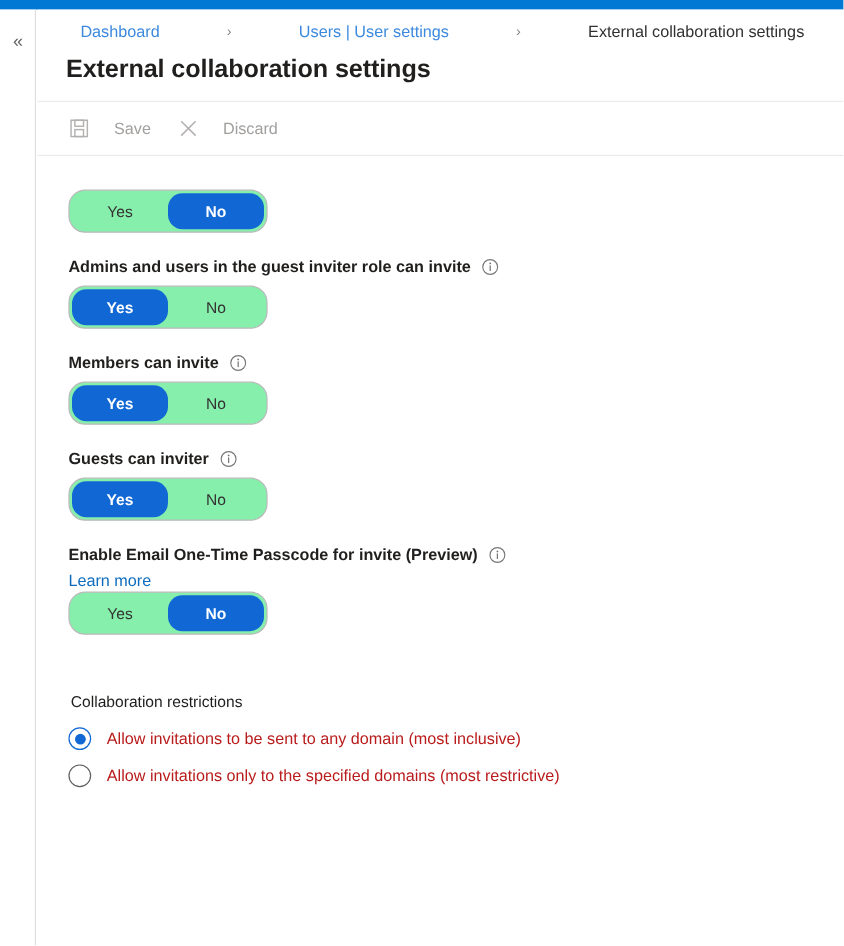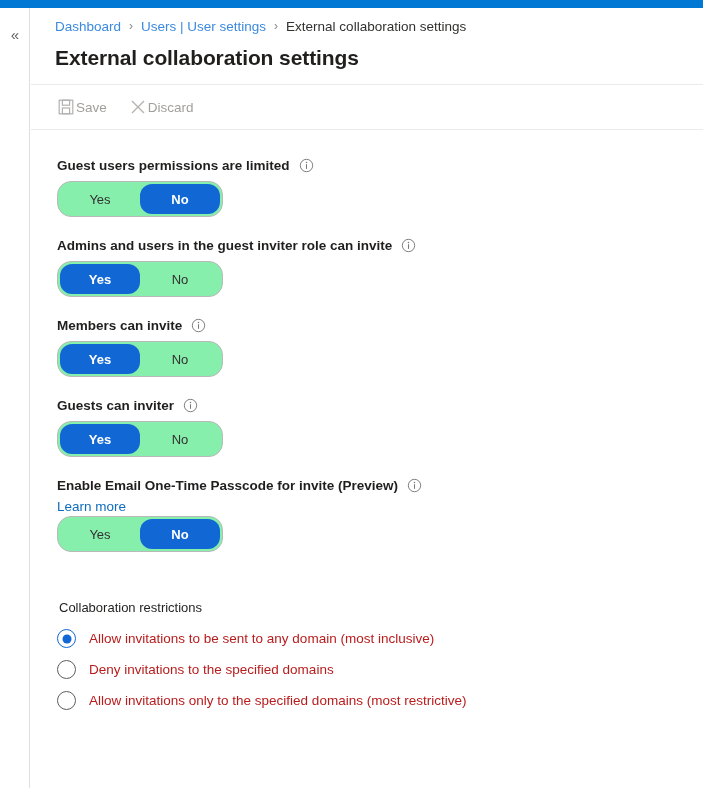--- a/index.html
+++ b/index.html
@@ -59,23 +59,24 @@
     height: 780px;
     background: #ffffff;
     box-sizing: border-box;
   }
 
   
   .breadcrumb {
     height: 36px;
     display: flex;
     align-items: center;
-    padding-left: 24px;
-    font-size: 13.5px;
-    box-sizing: border-box;
+    padding-left: 36px;
+    font-size: 13.5px;
+    box-sizing: border-box;
+    gap: 48px;
   }
   .crumb-link {
     color: #3b8ade;
     cursor: pointer;
     white-space: nowrap;
   }
   .crumb-current {
     color: #323130;
     white-space: nowrap;
   }
@@ -102,21 +103,21 @@
     height: 45px;
     display: flex;
     align-items: center;
     padding-left: 26px;
     border-bottom: 1px solid #edebe9;
     box-sizing: border-box;
   }
   .cmd-btn {
     display: flex;
     align-items: center;
-    gap: 1px;
+    gap: 20px;
     margin-right: 22px;
     color: #a19f9d;
     font-size: 13.5px;
     cursor: default;
     user-select: none;
   }
   .cmd-icon {
     display: flex;
     align-items: center;
     justify-content: center;
@@ -269,30 +270,20 @@
           <line x1="14" y1="2" x2="2" y2="14" stroke="#b3b1af" stroke-width="1.3"></line>
         </svg>
       </span>
       <span>Discard</span>
     </div>
   </div>
 
   <div class="settings-body">
 
     <div class="setting-group">
-      <div class="setting-label">
-        <span>Guest users permissions are limited</span>
-        <span class="info-icon">
-          <svg width="15" height="15" viewBox="0 0 16 16">
-            <circle cx="8" cy="8" r="6.6" fill="none" stroke="#797775" stroke-width="1"></circle>
-            <circle cx="8" cy="4.8" r="0.82" fill="#797775"></circle>
-            <rect x="7.45" y="6.6" width="1.1" height="5" fill="#797775"></rect>
-          </svg>
-        </span>
-      </div>
       <div class="toggle">
         <div class="toggle-opt">Yes</div>
         <div class="toggle-opt active">No</div>
       </div>
     </div>
 
     <div class="setting-group">
       <div class="setting-label">
         <span>Admins and users in the guest inviter role can invite</span>
         <span class="info-icon">
@@ -363,22 +354,18 @@
 
     <div class="section-heading">Collaboration restrictions</div>
 
     <div class="radio-group">
       <div class="radio-row">
         <span class="radio-mark checked"></span>
         <span class="radio-label">Allow invitations to be sent to any domain (most inclusive)</span>
       </div>
       <div class="radio-row">
         <span class="radio-mark"></span>
-        <span class="radio-label">Deny invitations to the specified domains</span>
-      </div>
-      <div class="radio-row">
-        <span class="radio-mark"></span>
         <span class="radio-label">Allow invitations only to the specified domains (most restrictive)</span>
       </div>
     </div>
 
   </div>
 </div>
 
 </body></html>

